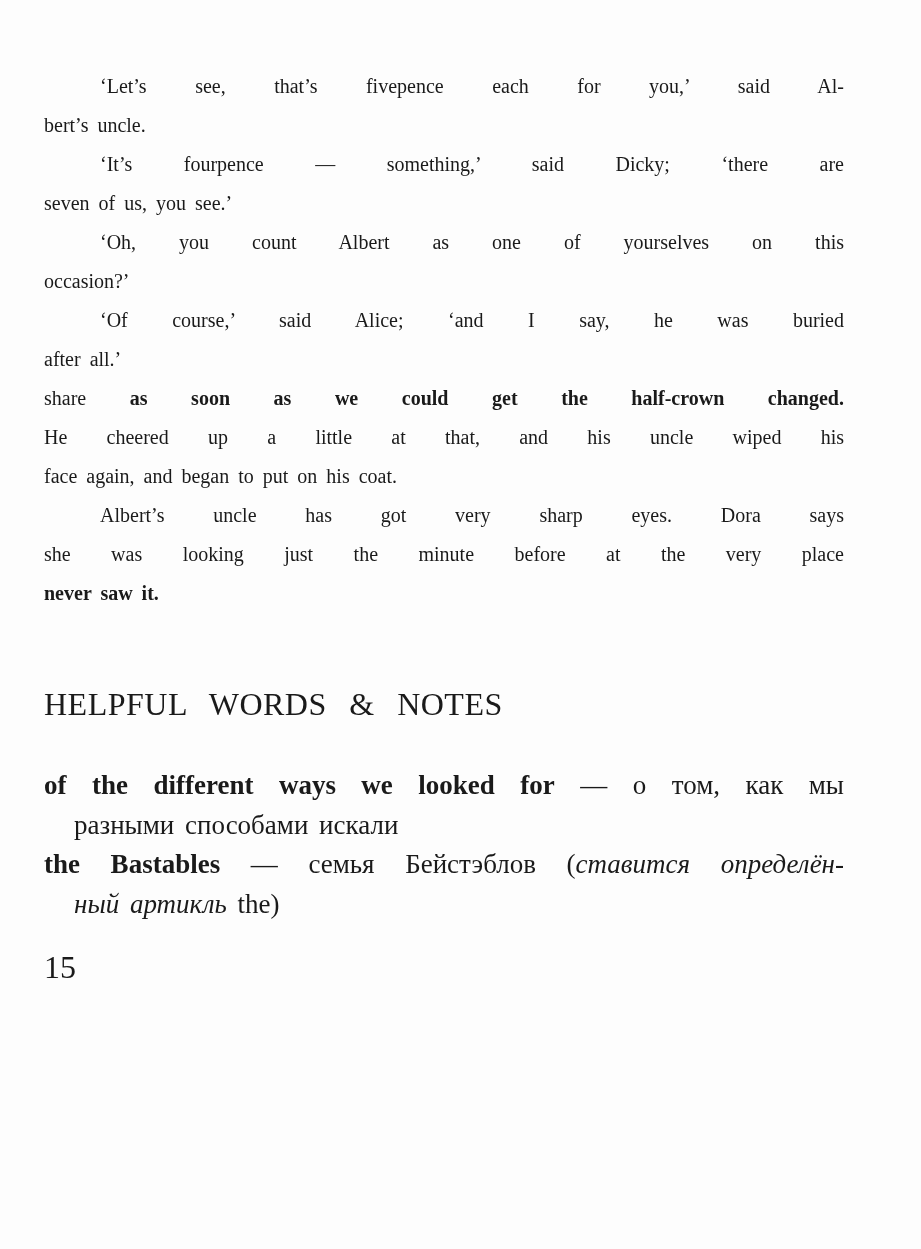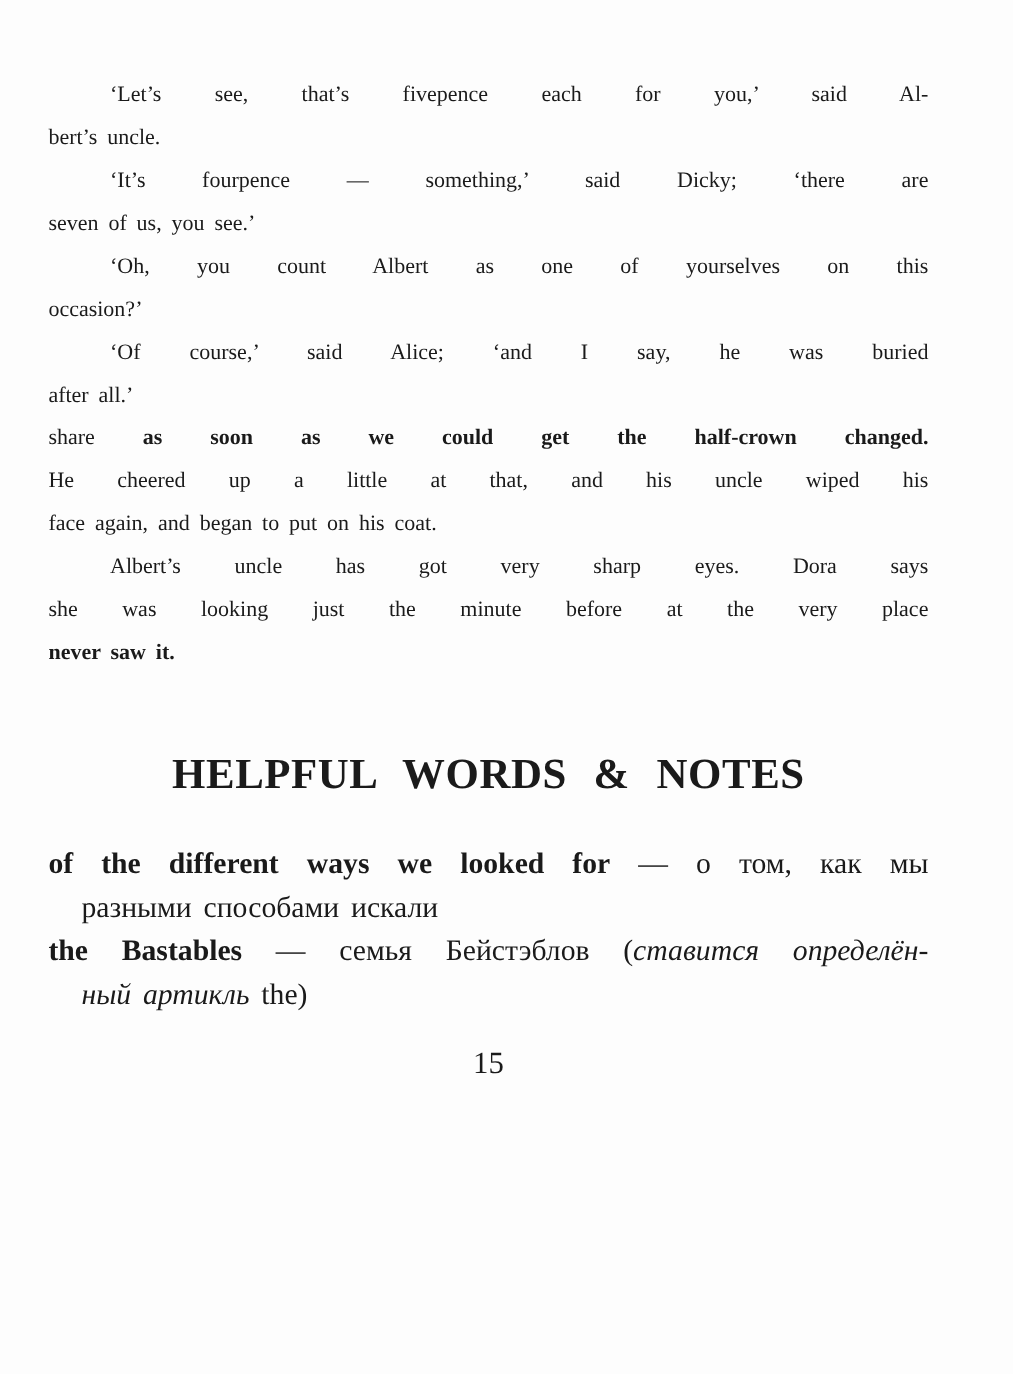--- a/index.html
+++ b/index.html
@@ -34,42 +34,41 @@
     text-align-last:left;
   }
   .story .line.first{
     text-indent:56px;
   }
   .b{font-weight:bold;}
   .i{font-style:italic;}
   .heading{
     margin:71px 0 0 0;
     width:800px;
-    font-size:39px;
-    font-weight:bold;
+    font-size:32px;
+    font-weight:normal;
     line-height:40px;
-    text-align:center;
     word-spacing:14px;
     letter-spacing:0.5px;
   }
   .notes{
     margin-top:42px;
     font-size:27px;
     line-height:39.5px;
     word-spacing:4px;
   }
   .notes .line.cont{
     padding-left:30px;
   }
   .pagenum{
     margin-top:25px;
     width:800px;
-    font-size:28px;
+    font-size:32px;
     line-height:36px;
-    text-align:center;
+    text-align:left;
   }
 </style>
 </head>
 <body>
 
 <div class="page">
   <div class="column">
 
     <div class="story" id="story">
         <div class="para">

